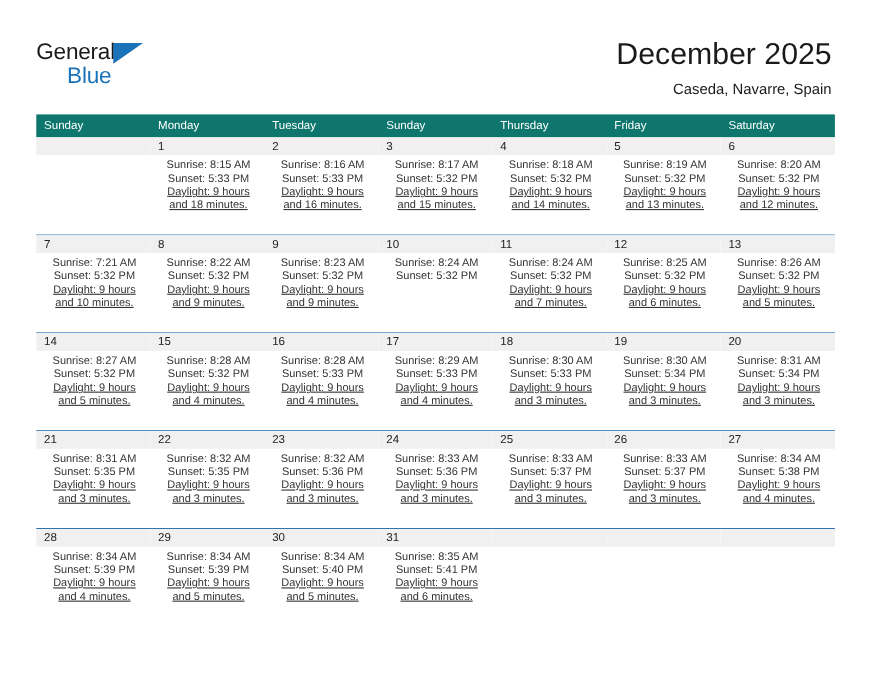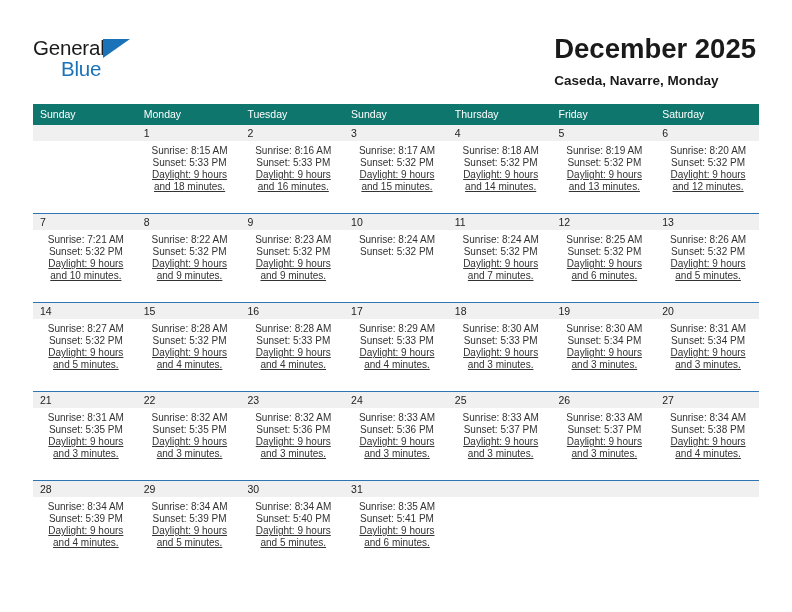--- a/index.html
+++ b/index.html
@@ -60,21 +60,21 @@
     top: 21px;
     font-size: 20.5px;
     letter-spacing: -0.2px;
     color: #1a72b8;
     font-family: Liberation Sans, sans-serif;
   }
   .title-block {
     position: absolute;
     right: 36px;
     top: 32px;
-    font-weight: bold;
+    text-align: right;
   }
   .cal-title {
     font-size: 27.5px;
     color: #1a1a1a;
     line-height: 34px;
     white-space: nowrap;
   }
   .cal-subtitle {
     font-size: 13.5px;
     color: #1a1a1a;
@@ -157,21 +157,21 @@
   <div class="header">
 
     <div class="logo">
       <span class="logo-general">General</span>
       <span class="logo-tri"></span>
       <span class="logo-blue">Blue</span>
     </div>
 
     <div class="title-block">
       <div class="cal-title">December 2025</div>
-      <div class="cal-subtitle">Caseda, Navarre, Monday</div>
+      <div class="cal-subtitle">Caseda, Navarre, Spain</div>
     </div>
 
   </div>
 
   <div class="calendar">
 
     <div class="dow-row">
       <div class="dow-cell">Sunday</div>
       <div class="dow-cell">Monday</div>
       <div class="dow-cell">Tuesday</div>

